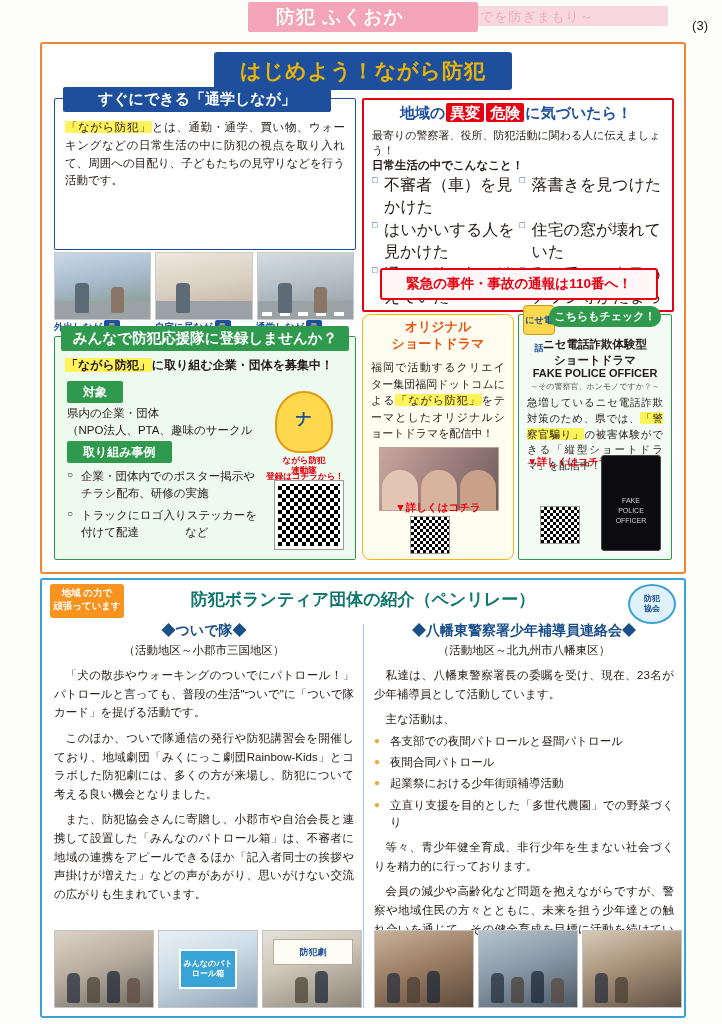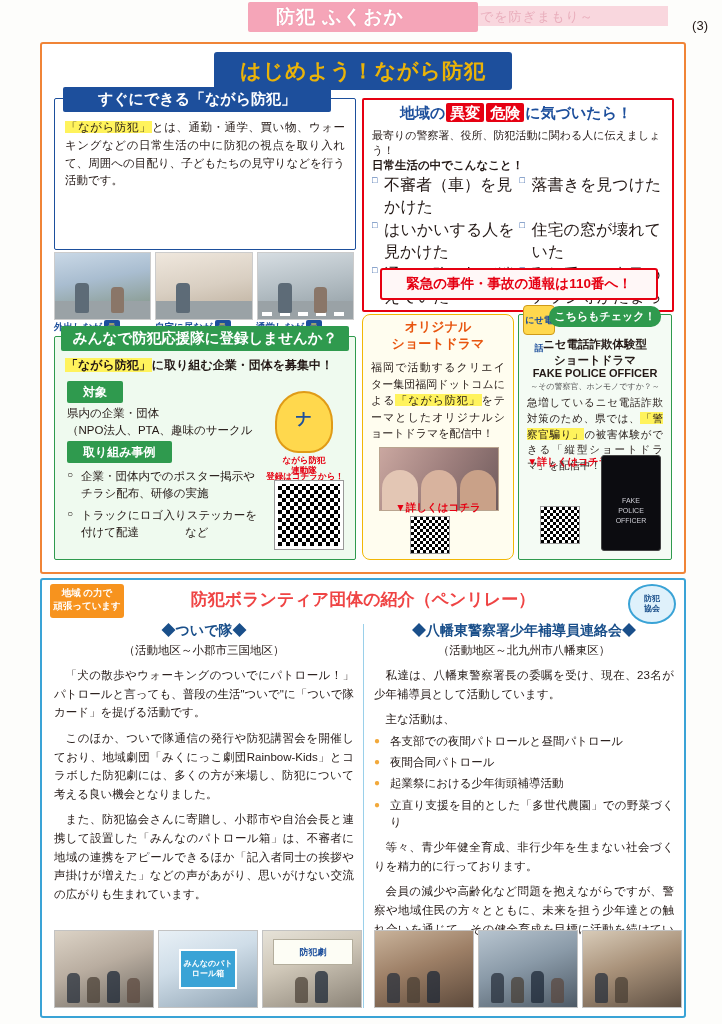--- a/index.html
+++ b/index.html
@@ -534,21 +534,21 @@
     box-sizing: border-box;
     border-radius: 3px;
   }
   .bb-title {
     position: absolute;
     left: 0; top: 8px;
     width: 642px;
     text-align: center;
     font-size: 17px;
     font-weight: bold;
-    color: #ef4444;
+    color: #0f766e;
   }
   .bb-badge {
     position: absolute;
     right: 8px; top: 4px;
     width: 48px; height: 40px;
     border-radius: 50%;
     background: #dff1fb;
     border: 2px solid #3aa3d6;
     font-size: 8px;
     color: #1a4f8a;
@@ -672,21 +672,21 @@
     <div class="page-no">(3)</div>
   </div>
 
   <div class="main-box">
 
     <div class="main-title-wrap">
       <span class="main-title">はじめよう！ながら防犯</span>
     </div>
 
     <div class="panel-left">
-      <div class="panel-left-hd">すぐにできる「ながら防犯」</div>
+      <div class="panel-left-hd">すぐにできる「通学しなが」</div>
       <div class="panel-left-body">
         <span class="hl-yellow">「ながら防犯」</span><span>とは、通勤・通学、買い物、ウォーキングなどの日常生活の中に防犯の視点を取り入れて、周囲への目配り、子どもたちの見守りなどを行う活動です。</span>
       </div>
     </div>
 
     <div class="photos3">
       <div class="ph ph1">
         <div class="road"></div>
         <div class="fig"></div>
         <div class="fig2"></div>

